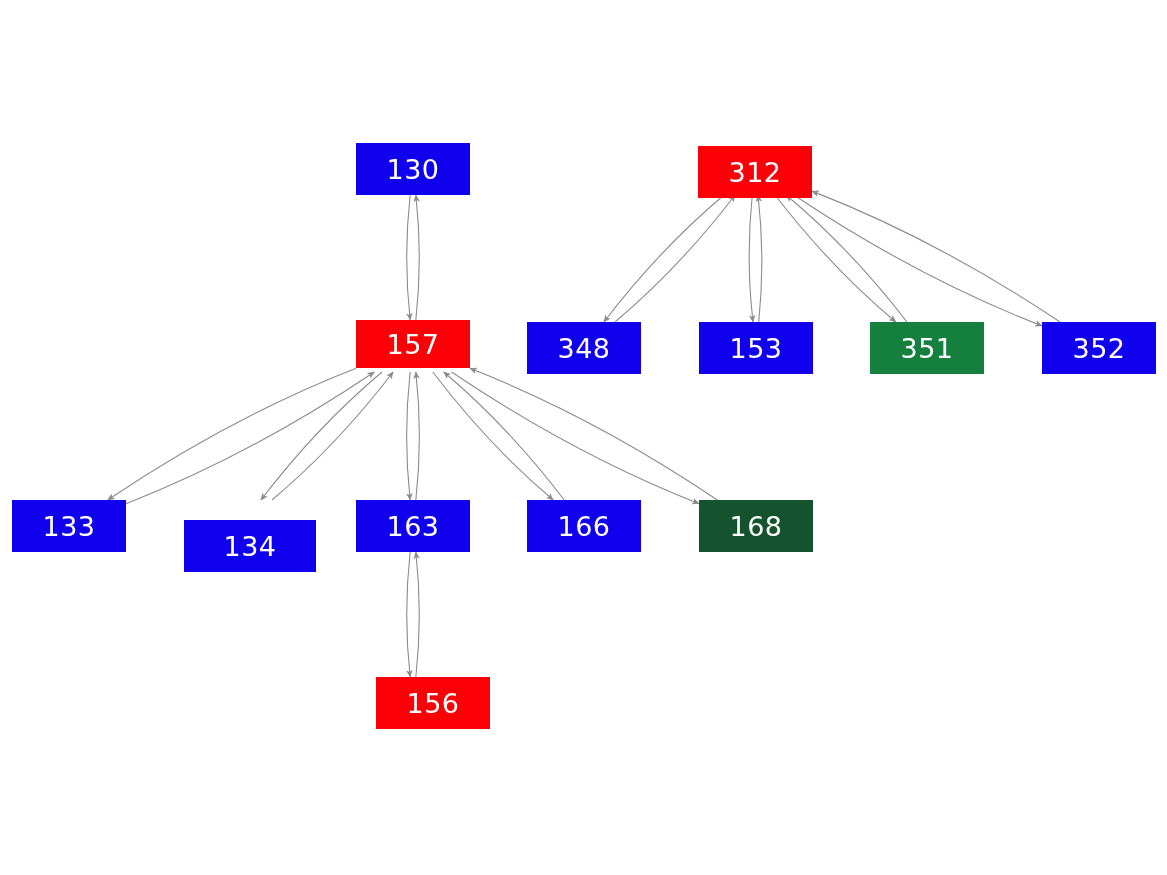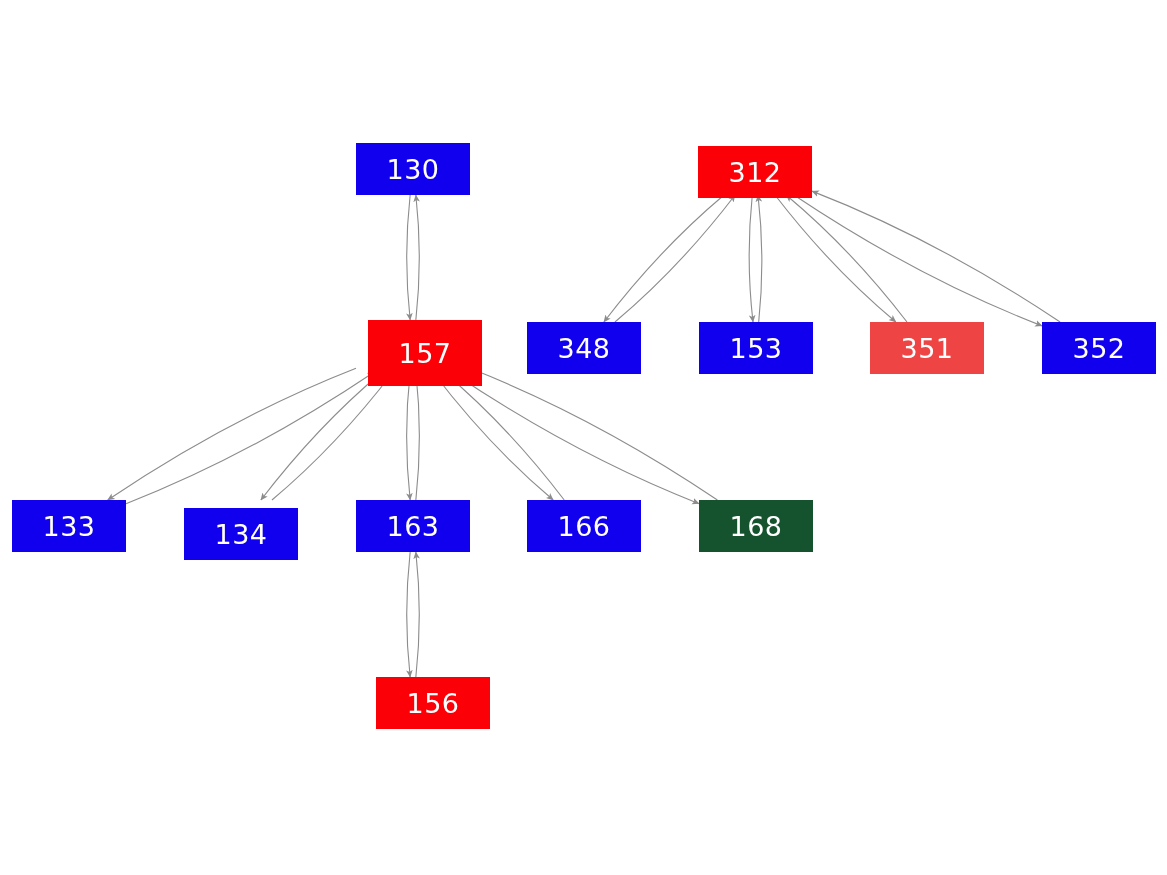--- a/index.html
+++ b/index.html
@@ -75,39 +75,39 @@
       <path d="M 717.4054103706426 500 Q 594.4 417.135 470 368.35223263506066" fill="none" stroke="#8c8c8c" stroke-width="1.1" marker-end="url(#arrowhead)"></path>
       <path d="M 410.14 552 Q 403.265 614.5 410.14 677" fill="none" stroke="#8c8c8c" stroke-width="1.1" marker-end="url(#arrowhead)"></path>
       <path d="M 415.86 677 Q 422.735 614.5 415.86 552" fill="none" stroke="#8c8c8c" stroke-width="1.1" marker-end="url(#arrowhead)"></path>
     </svg>
 <div class="node" style="left: 356px; top: 143px; width: 114px; height: 52px; background: rgb(17, 0, 238); color: rgb(255, 255, 255);">
       <span class="node-label">130</span>
     </div>
     <div class="node" style="left: 698px; top: 146px; width: 114px; height: 52px; background: rgb(251, 0, 7); color: rgb(255, 255, 255);">
       <span class="node-label">312</span>
     </div>
-    <div class="node" style="left: 356px; top: 320px; width: 114px; height: 66px; background: rgb(251, 0, 7); color: rgb(255, 255, 255); margin-left: 12px;">
+    <div class="node" style="left: 356px; top: 320px; width: 114px; height: 48px; background: rgb(251, 0, 7); color: rgb(255, 255, 255);">
       <span class="node-label">157</span>
     </div>
     <div class="node" style="left: 527px; top: 322px; width: 114px; height: 52px; background: rgb(17, 0, 238); color: rgb(255, 255, 255);">
       <span class="node-label">348</span>
     </div>
     <div class="node" style="left: 699px; top: 322px; width: 114px; height: 52px; background: rgb(17, 0, 238); color: rgb(255, 255, 255);">
       <span class="node-label">153</span>
     </div>
-    <div class="node" style="left: 870px; top: 322px; width: 114px; height: 52px; background: #ef4444; color: rgb(255, 255, 255);">
+    <div class="node" style="left: 870px; top: 322px; width: 114px; height: 52px; background: #15803d; color: rgb(255, 255, 255);">
       <span class="node-label">351</span>
     </div>
     <div class="node" style="left: 1042px; top: 322px; width: 114px; height: 52px; background: rgb(17, 0, 238); color: rgb(255, 255, 255);">
       <span class="node-label">352</span>
     </div>
     <div class="node" style="left: 12px; top: 500px; width: 114px; height: 52px; background: rgb(17, 0, 238); color: rgb(255, 255, 255);">
       <span class="node-label">133</span>
     </div>
-    <div class="node" style="left: 184px; top: 508px; width: 114px; height: 52px; background: rgb(17, 0, 238); color: rgb(255, 255, 255);">
+    <div class="node" style="left: 184px; top: 520px; width: 132px; height: 52px; background: rgb(17, 0, 238); color: rgb(255, 255, 255);">
       <span class="node-label">134</span>
     </div>
     <div class="node" style="left: 356px; top: 500px; width: 114px; height: 52px; background: rgb(17, 0, 238); color: rgb(255, 255, 255);">
       <span class="node-label">163</span>
     </div>
     <div class="node" style="left: 527px; top: 500px; width: 114px; height: 52px; background: rgb(17, 0, 238); color: rgb(255, 255, 255);">
       <span class="node-label">166</span>
     </div>
     <div class="node" style="left: 699px; top: 500px; width: 114px; height: 52px; background: #14532d; color: rgb(255, 255, 255);">
       <span class="node-label">168</span>

